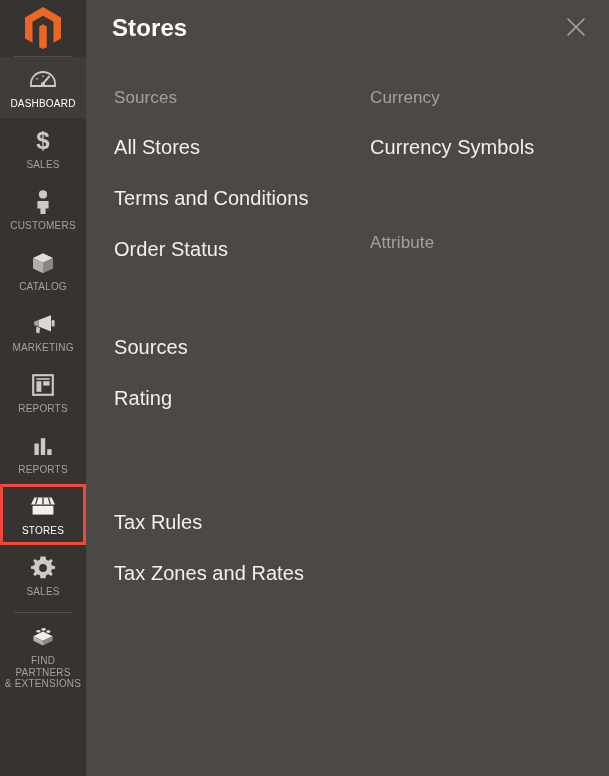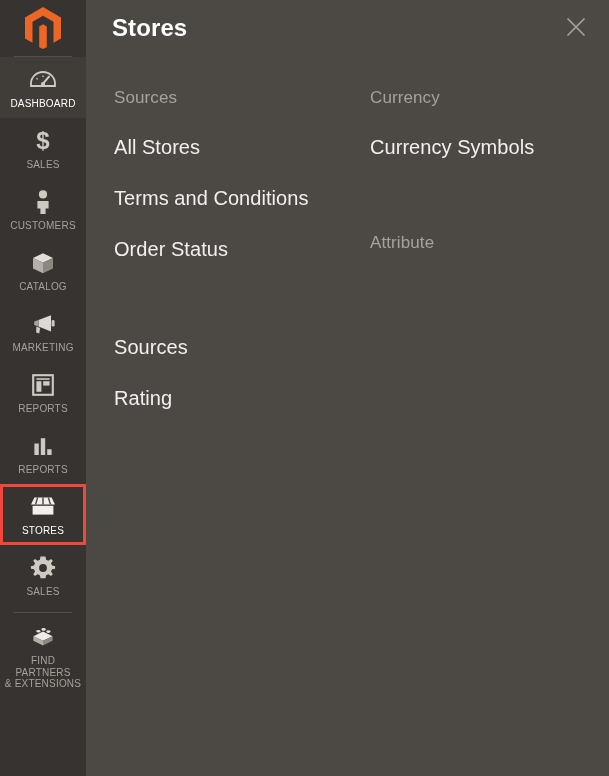--- a/index.html
+++ b/index.html
@@ -343,20 +343,28 @@
             </li>
             <li>
               <a class="group-link" href="#">Rating</a>
             </li>
           </ul>
         </div>
 
         <div class="spacer-lg"></div>
 
         <div class="group">
+          <ul class="group-links">
+            <li>
+              <a class="group-link" href="#">Tax Rules</a>
+            </li>
+            <li>
+              <a class="group-link" href="#">Tax Zones and Rates</a>
+            </li>
+          </ul>
         </div>
 
       </div>
 
       <div class="col col-right">
 
         <div class="group">
           <div class="group-title">Currency</div>
           <ul class="group-links">
             <li>

